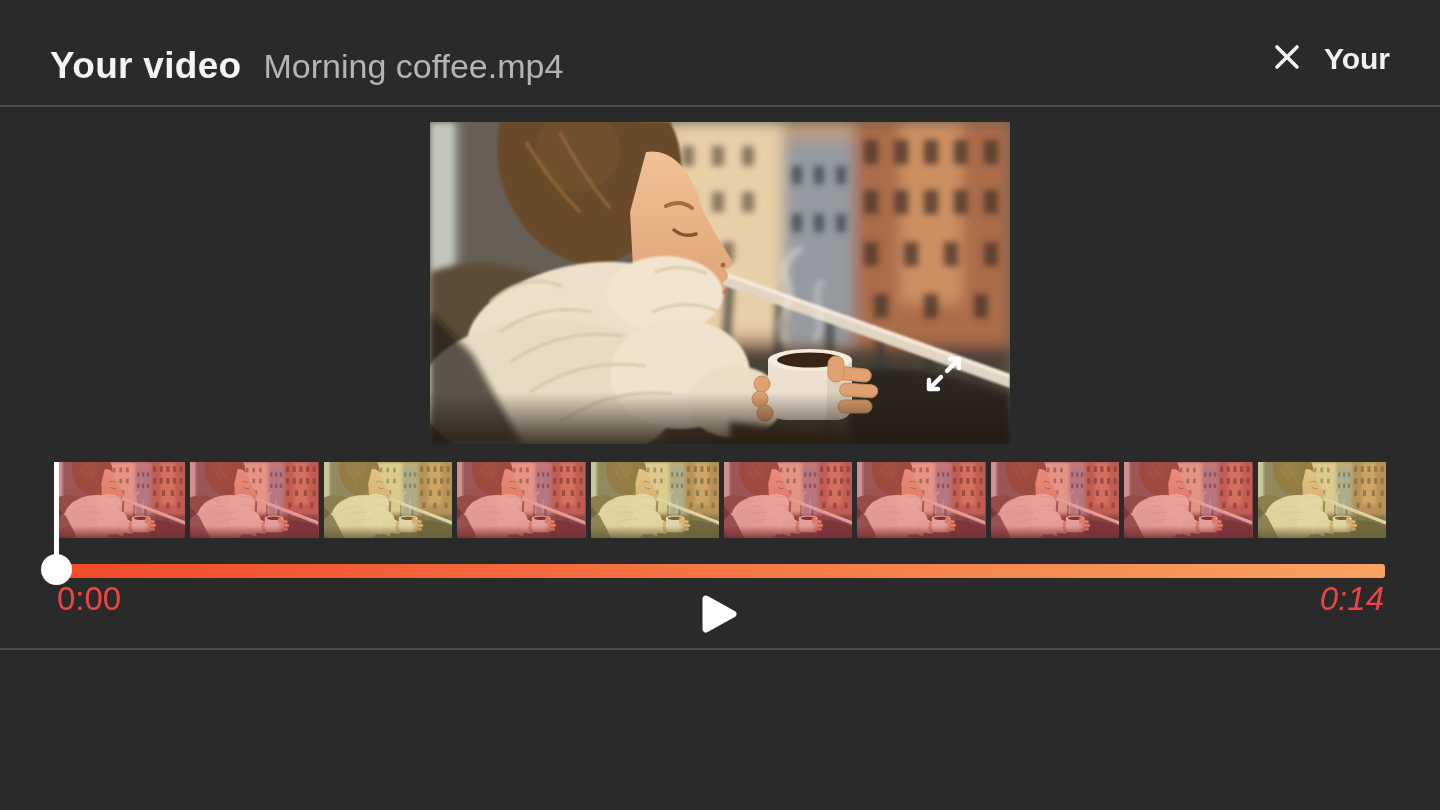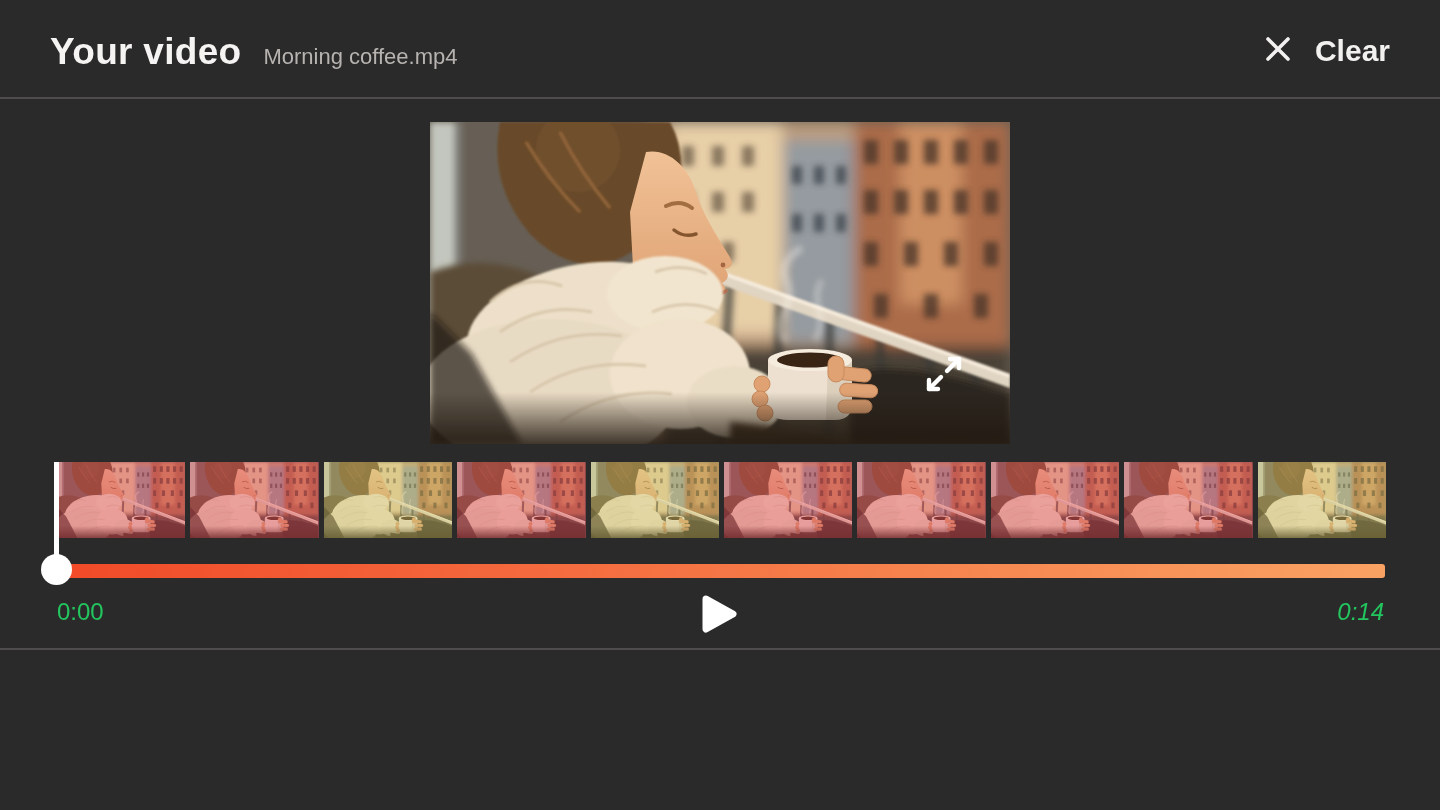--- a/index.html
+++ b/index.html
@@ -4,28 +4,28 @@
 <style>
   html,body{margin:0;padding:0;}
   body{
     width:1440px;height:810px;position:relative;overflow:hidden;
     background:var(--bg,#2b2a2a);
     font-family:"Liberation Sans", sans-serif;
     -webkit-font-smoothing:antialiased;
   }
   
   .topbar{
-    position:absolute;left:0;top:4px;width:1440px;height:95px;
+    position:absolute;left:0;top:12px;width:1440px;height:95px;
     border-bottom:2px solid var(--divider,#4e4c4c);
     display:flex;align-items:center;justify-content:space-between;
     box-sizing:border-box;padding:0 50px 0 50px;
   }
   .title-group{display:flex;align-items:baseline;gap:22px;}
   .page-title{font-size:37px;font-weight:700;color:#f6f4f3;letter-spacing:.3px;}
-  .file-name{font-size:22px;font-weight:400;color:#b7b3b0;margin-top:16px;}
+  .file-name{font-size:34px;font-weight:400;color:#b7b3b0;margin-top:16px;}
   .clear-group{display:flex;align-items:center;gap:20px;cursor:pointer;}
   .clear-label{font-size:30px;font-weight:600;color:#f3f1f0;}
   
   .video-wrap{position:absolute;left:430px;top:122px;width:580px;height:322px;}
   .video-wrap svg.preview{display:block;width:580px;height:322px;}
   .expand-btn{position:absolute;left:492px;top:230px;width:44px;height:44px;cursor:pointer;}
   
   .filmstrip{
     position:absolute;left:57px;top:462px;width:1329px;height:76px;
     display:flex;gap:5px;
@@ -40,21 +40,21 @@
     position:absolute;left:57px;top:564px;width:1328px;height:14px;border-radius:3px;
     background:linear-gradient(90deg,var(--progress-start,#f14a28),var(--progress-end,#f9a263));
     cursor:pointer;
   }
   .playhead-line{position:absolute;left:54px;top:462px;width:5px;height:108px;background:#ffffff;}
   .playhead-knob{
     position:absolute;left:41px;top:554px;width:31px;height:31px;border-radius:50%;
     background:#ffffff;cursor:grab;
   }
   
-  .time-label{position:absolute;top:598px;font-size:24px;color:#22c55e;}
+  .time-label{position:absolute;top:580px;font-size:33px;color:#ef4444;}
   .time-current{left:57px;}
   .time-total{right:56px;font-style:italic;}
   .play-btn{position:absolute;left:50%;top:592px;transform:translateX(-50%);
     width:40px;height:44px;cursor:pointer;}
   
   .footer{
     position:absolute;left:0;top:648px;width:1440px;height:162px;
     border-top:2px solid var(--divider,#4e4c4c);box-sizing:border-box;
   }
   .defs-svg{position:absolute;width:0;height:0;overflow:hidden;}
@@ -199,21 +199,21 @@
   <div class="title-group">
     <span class="page-title">Your video</span>
     <span class="file-name">Morning coffee.mp4</span>
   </div>
   <div class="clear-group">
     <span>
       <svg width="34" height="34" viewBox="0 0 34 34">
         <path d="M7 7 L27 27 M27 7 L7 27" stroke="#f3f1f0" stroke-width="3.6" stroke-linecap="round" fill="none"></path>
       </svg>
     </span>
-    <span class="clear-label">Clear</span>
+    <span class="clear-label">Your</span>
   </div>
 </header>
 
 <div class="video-wrap">
   <svg class="preview">
       <use href="#scene"></use>
     </svg>
   <div class="expand-btn">
     <svg width="44" height="44" viewBox="0 0 44 44">
       <g stroke="#ffffff" stroke-width="4.4" stroke-linecap="round" stroke-linejoin="round" fill="none">

